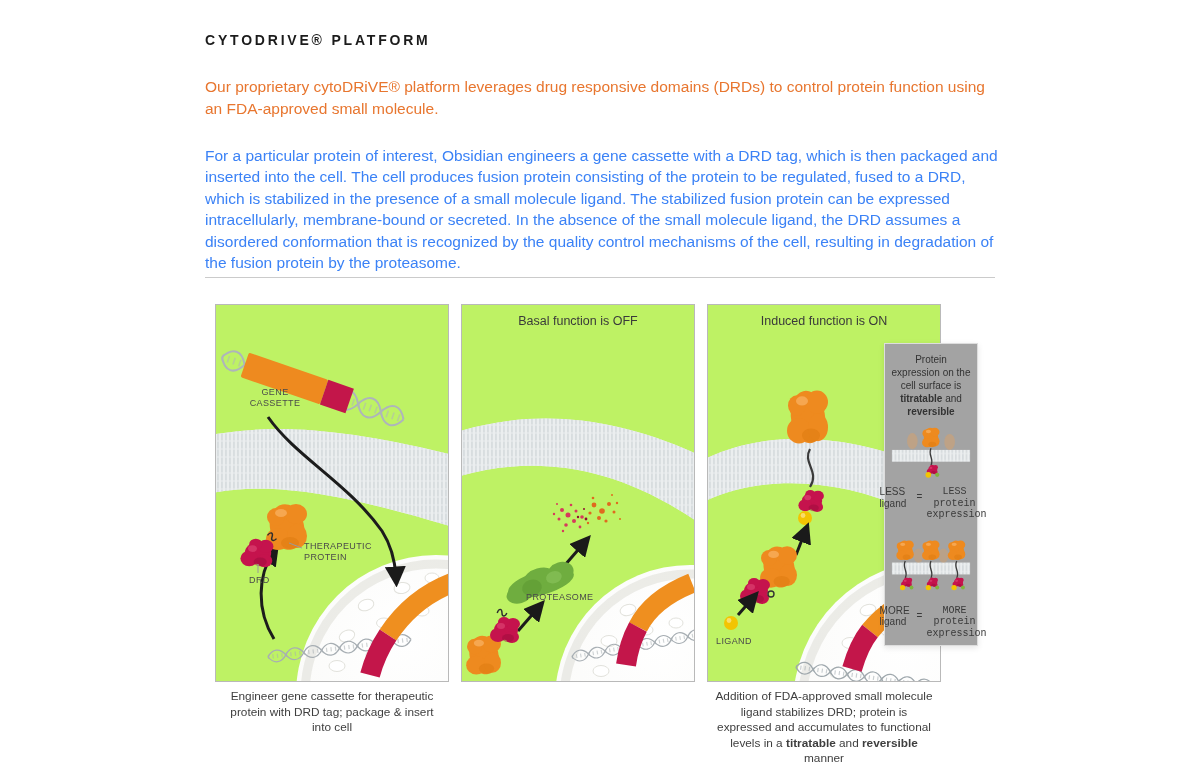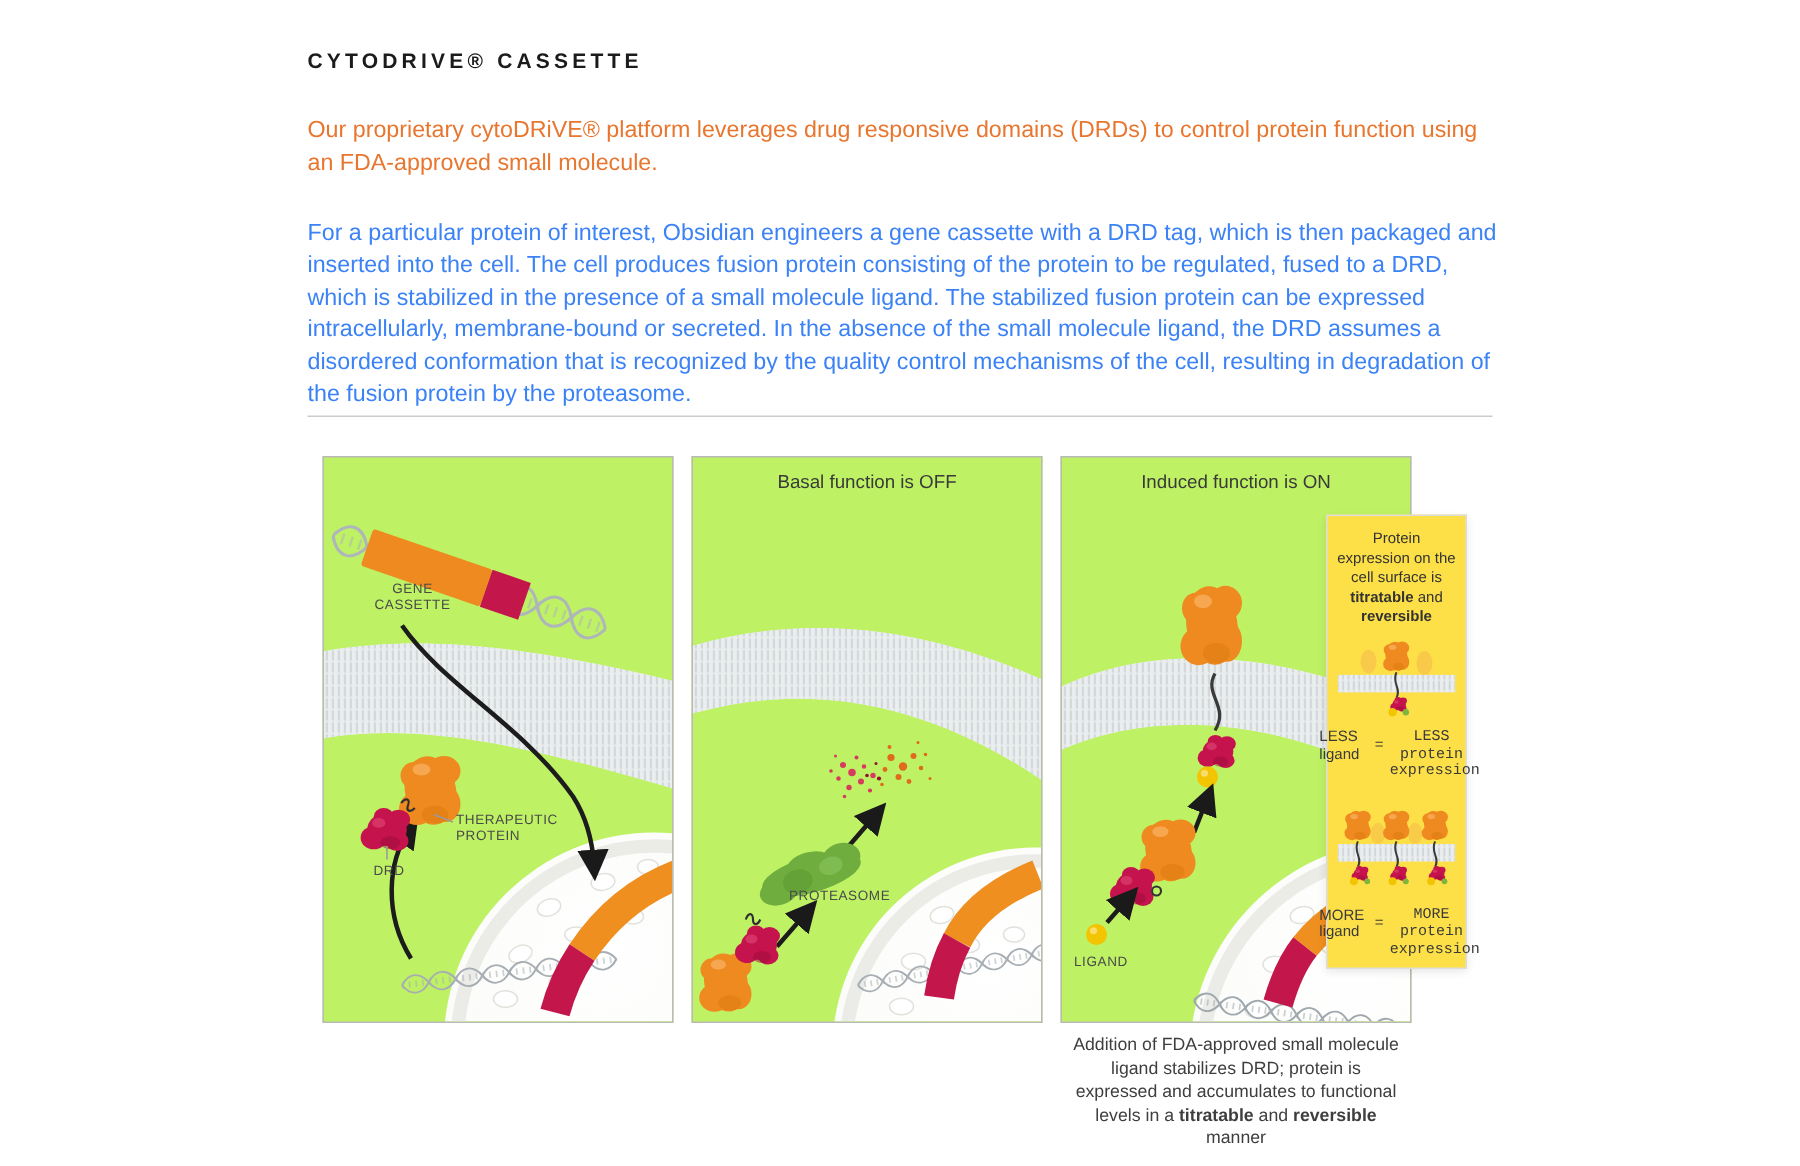--- a/index.html
+++ b/index.html
@@ -18,21 +18,21 @@
   .panel{position:relative;width:234px;height:378px;border:1px solid #b9b9b9;
          box-sizing:border-box;background:#bef264;overflow:hidden;}
   .panel svg{position:absolute;left:0;top:0;}
   .ptitle{position:absolute;top:9px;left:0;width:100%;text-align:center;
           font-size:12.5px;color:#3a3a3a;}
   .plabel{position:absolute;font-size:9px;line-height:10.5px;letter-spacing:.4px;
           color:#4a4a4a;}
   .caption{margin-top:7px;width:234px;box-sizing:border-box;padding:0 6px;
            text-align:center;font-size:11.8px;line-height:15.5px;color:#3e3e3e;}
   .sidepanel{position:absolute;left:669px;top:39px;width:94px;height:303px;
-             box-sizing:border-box;background:#fde047;border:1px solid #ddd;
+             box-sizing:border-box;background:#a3a3a3;border:1px solid #ddd;
              box-shadow:0 2px 6px rgba(0,0,0,.10);z-index:5;padding:9px 4px 6px;
              display:flex;flex-direction:column;align-items:center;}
   .sp-head{font-size:10px;line-height:13px;text-align:center;color:#333;width:82px;}
   .sp-eq{display:flex;gap:4px;font-size:10px;line-height:11.5px;color:#3a3a3a;
          justify-content:center;align-items:flex-start;margin-top:1px;}
   .sp-eq .l{width:33px;text-align:left;}
   .sp-eq .s{margin-top:5px;}
   .sp-eq .r{width:56px;text-align:center;font-family:Liberation Mono, monospace;}
 </style>
 </head>
@@ -86,21 +86,21 @@
       <stop offset="1" stop-color="#E8E8E2"></stop>
     </radialGradient>
     <marker id="ah" markerWidth="7" markerHeight="7" refX="3.5" refY="3.5" orient="auto">
       <path d="M0,0 L7,3.5 L0,7 Z" fill="#1a1a1a"></path>
     </marker>
   </defs>
 </svg>
 
 <div class="page">
 
-  <h1 class="title">CYTODRIVE® CASSETTE</h1>
+  <h1 class="title">CYTODRIVE® PLATFORM</h1>
 
   <p class="lede">Our proprietary cytoDRiVE® platform leverages drug responsive domains (DRDs) to control protein function using an FDA-approved small molecule.</p>
 
   <p class="desc">For a particular protein of interest, Obsidian engineers a gene cassette with a DRD tag, which is then packaged and inserted into the cell. The cell produces fusion protein consisting of the protein to be regulated, fused to a DRD, which is stabilized in the presence of a small molecule ligand. The stabilized fusion protein can be expressed intracellularly, membrane-bound or secreted. In the absence of the small molecule ligand, the DRD assumes a disordered conformation that is recognized by the quality control mechanisms of the cell, resulting in degradation of the fusion protein by the proteasome.</p>
 
   <div class="divider"></div>
 
   <div class="figure">
 
     <div class="fig-col" style="left:0">
@@ -149,20 +149,21 @@
           <use href="#blobC" transform="translate(42,248) scale(1.1)"></use>
           <use href="#squig" transform="translate(56,232) rotate(20) scale(.8)"></use>
 
           <path d="M86,243 L73,238" stroke="#999" stroke-width="1"></path>
           <path d="M42,268 L42,259" stroke="#999" stroke-width="1"></path>
         </svg>
         <div class="plabel" style="left:28px;top:82px;width:62px;text-align:center;">GENE CASSETTE</div>
         <div class="plabel" style="left:88px;top:236px;width:78px;">THERAPEUTIC PROTEIN</div>
         <div class="plabel" style="left:33px;top:270px;">DRD</div>
       </div>
+      <div class="caption">Engineer gene cassette for therapeutic protein with DRD tag; package &amp; insert into cell</div>
     </div>
 
     <div class="fig-col" style="left:246px">
       <div class="panel">
         <svg width="232" height="376" viewBox="0 0 232 376">
 
           <g>
             <path d="M-5,127 C70,104 150,110 237,150 L237,218 C150,158 70,150 -5,172 Z" fill="#ECEFF0"></path>
             <path d="M-5,127 C70,104 150,110 237,150 L237,218 C150,158 70,150 -5,172 Z" fill="url(#br)" opacity=".8"></path>
           </g>

